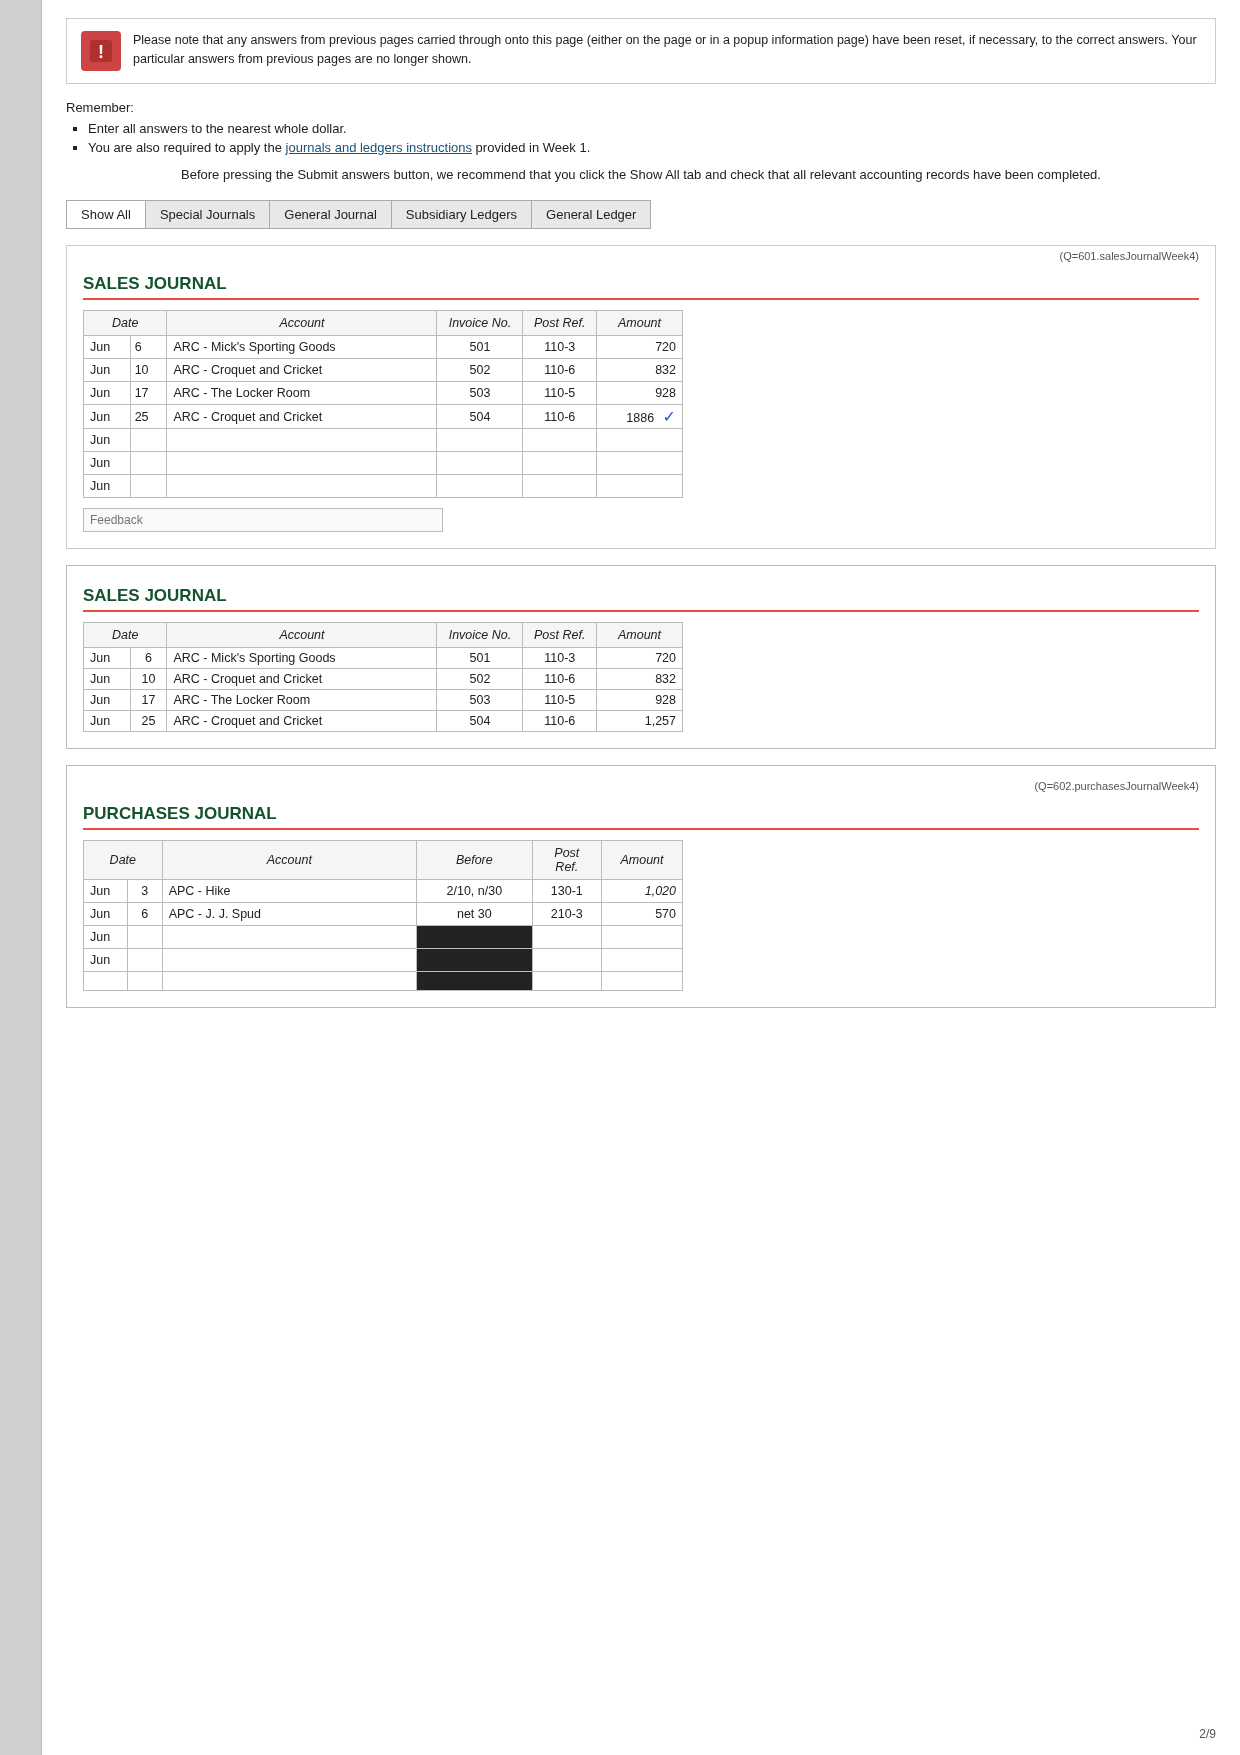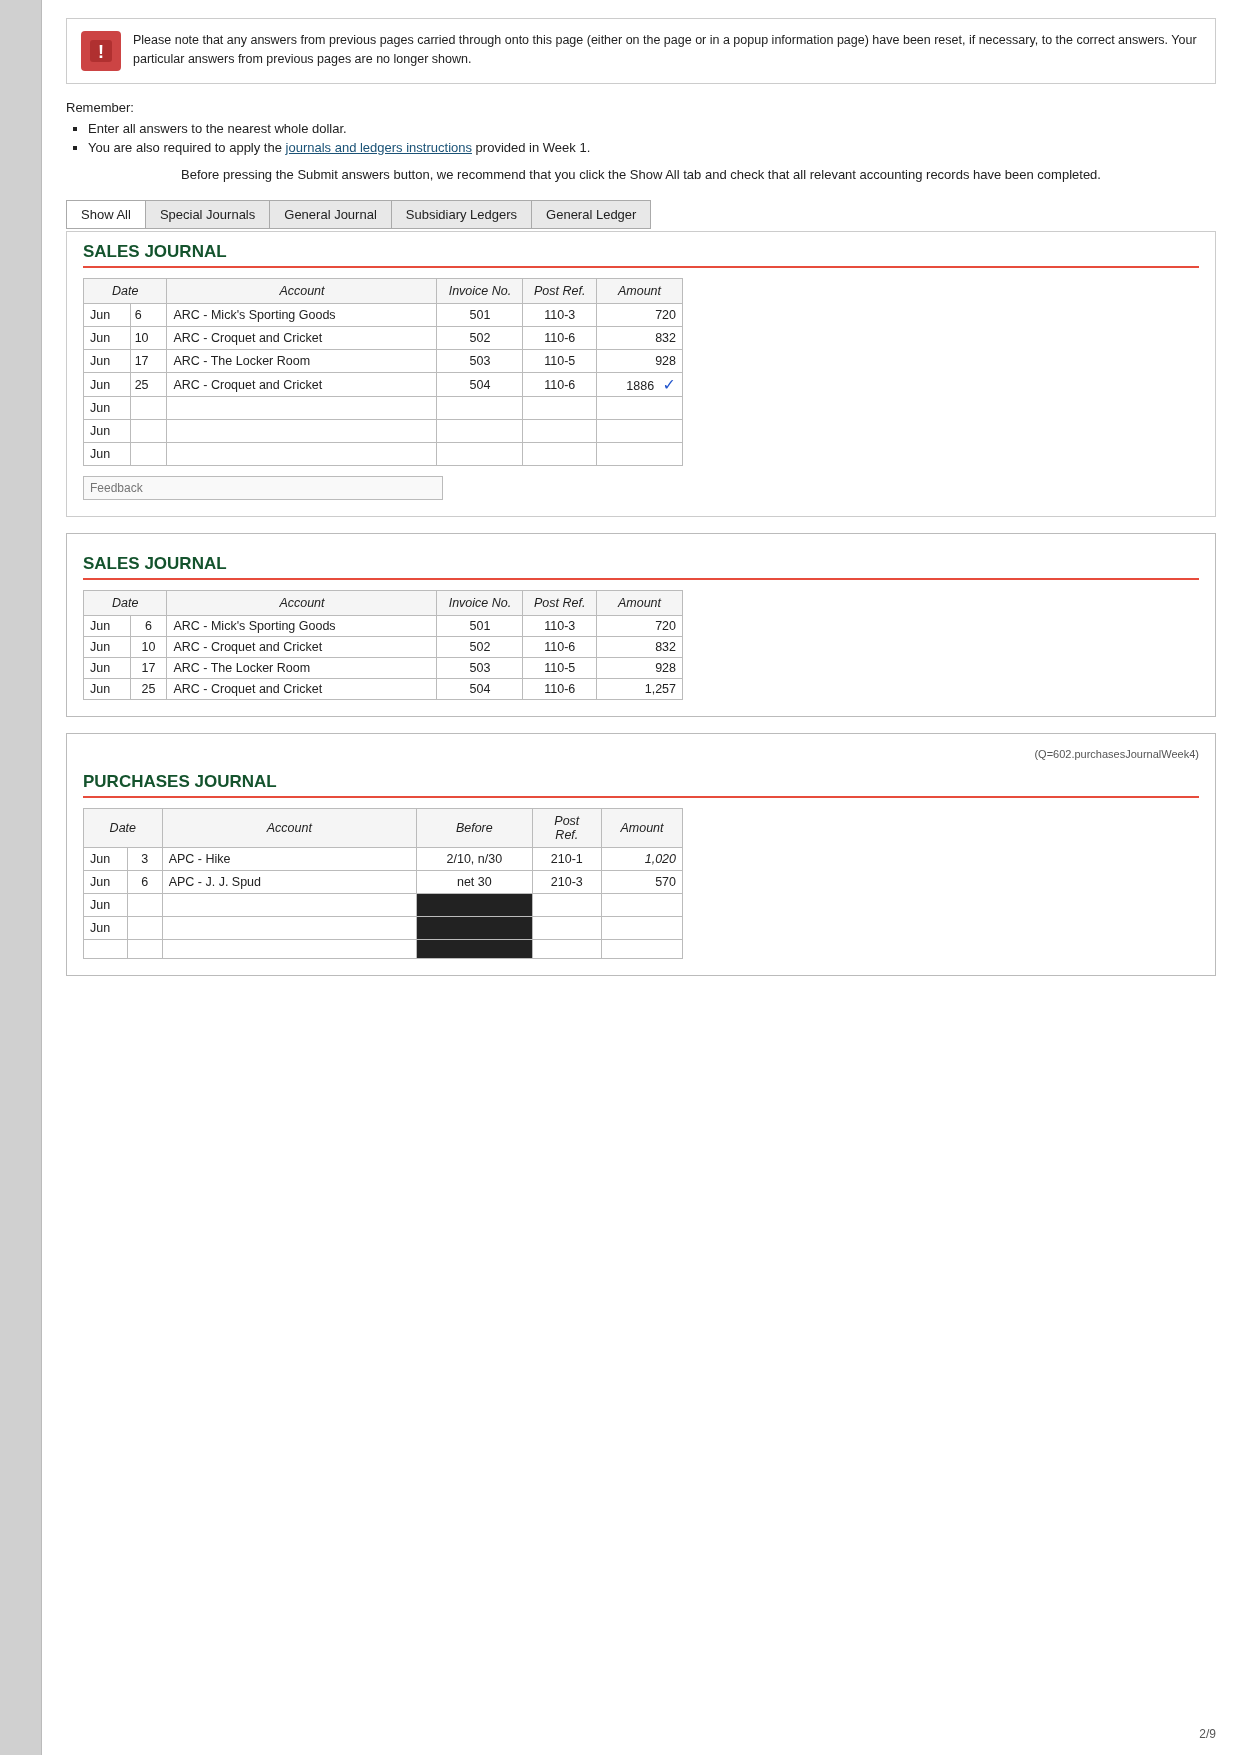--- a/index.html
+++ b/index.html
@@ -79,21 +79,21 @@
     }
     .before-submit {
       font-size: 13px;
       margin-bottom: 18px;
       text-align: center;
     }
     
     .tab-bar {
       display: flex;
       border: 1px solid #aaa;
-      margin-bottom: 2px;
+      margin-bottom: 16px;
       background: #e8e8e8;
       width: fit-content;
     }
     .tab {
       padding: 6px 14px;
       border-right: 1px solid #aaa;
       cursor: pointer;
       font-size: 13px;
       background: #e8e8e8;
       white-space: nowrap;
@@ -214,20 +214,21 @@
 
     <div class="tab-bar">
       <div class="tab active">Show All</div>
       <div class="tab">Special Journals</div>
       <div class="tab">General Journal</div>
       <div class="tab">Subsidiary Ledgers</div>
       <div class="tab">General Ledger</div>
     </div>
 
     <div class="section-container">
+      <div class="section-id">(Q=601.salesJournalWeek4)</div>
       <div class="journal-title">SALES JOURNAL</div>
       <table class="journal-table">
         <thead>
           <tr>
             <th colspan="2" class="col-date-month">Date</th>
             <th class="col-account">Account</th>
             <th class="col-invoice">Invoice No.</th>
             <th class="col-post">Post Ref.</th>
             <th class="col-amount">Amount</th>
           </tr>
@@ -357,21 +358,21 @@
             <th class="col-post">Post Ref.</th>
             <th class="col-amount">Amount</th>
           </tr>
         </thead>
         <tbody id="pj-body">
         <tr>
               <td style="width: 38px; border: 1px solid rgb(187, 187, 187); padding: 4px 6px; font-size: 12.5px;">Jun</td>
               <td style="width: 30px; border: 1px solid rgb(187, 187, 187); padding: 2px 4px; font-size: 12.5px; text-align: center;">3</td>
               <td style="width: 220px; border: 1px solid rgb(187, 187, 187); padding: 2px 6px; font-size: 12.5px;">APC - Hike</td>
               <td style="width: 100px; border: 1px solid rgb(187, 187, 187); padding: 2px 4px; font-size: 12.5px; text-align: center;">2/10, n/30</td>
-              <td style="width: 60px; border: 1px solid rgb(187, 187, 187); padding: 2px 4px; font-size: 12.5px; text-align: center;">210-1</td>
+              <td style="width: 60px; border: 1px solid rgb(187, 187, 187); padding: 2px 4px; font-size: 12.5px; text-align: center;">130-1</td>
               <td style="width: 70px; border: 1px solid rgb(187, 187, 187); padding: 2px 6px; font-size: 12.5px; text-align: right; font-style: italic;">1,020</td>
             </tr>
             <tr>
               <td style="width: 38px; border: 1px solid rgb(187, 187, 187); padding: 4px 6px; font-size: 12.5px;">Jun</td>
               <td style="width: 30px; border: 1px solid rgb(187, 187, 187); padding: 2px 4px; font-size: 12.5px; text-align: center;">6</td>
               <td style="width: 220px; border: 1px solid rgb(187, 187, 187); padding: 2px 6px; font-size: 12.5px;">APC - J. J. Spud</td>
               <td style="width: 100px; border: 1px solid rgb(187, 187, 187); padding: 2px 4px; font-size: 12.5px; text-align: center;">net 30</td>
               <td style="width: 60px; border: 1px solid rgb(187, 187, 187); padding: 2px 4px; font-size: 12.5px; text-align: center;">210-3</td>
               <td style="width: 70px; border: 1px solid rgb(187, 187, 187); padding: 2px 6px; font-size: 12.5px; text-align: right;">570</td>
             </tr>

